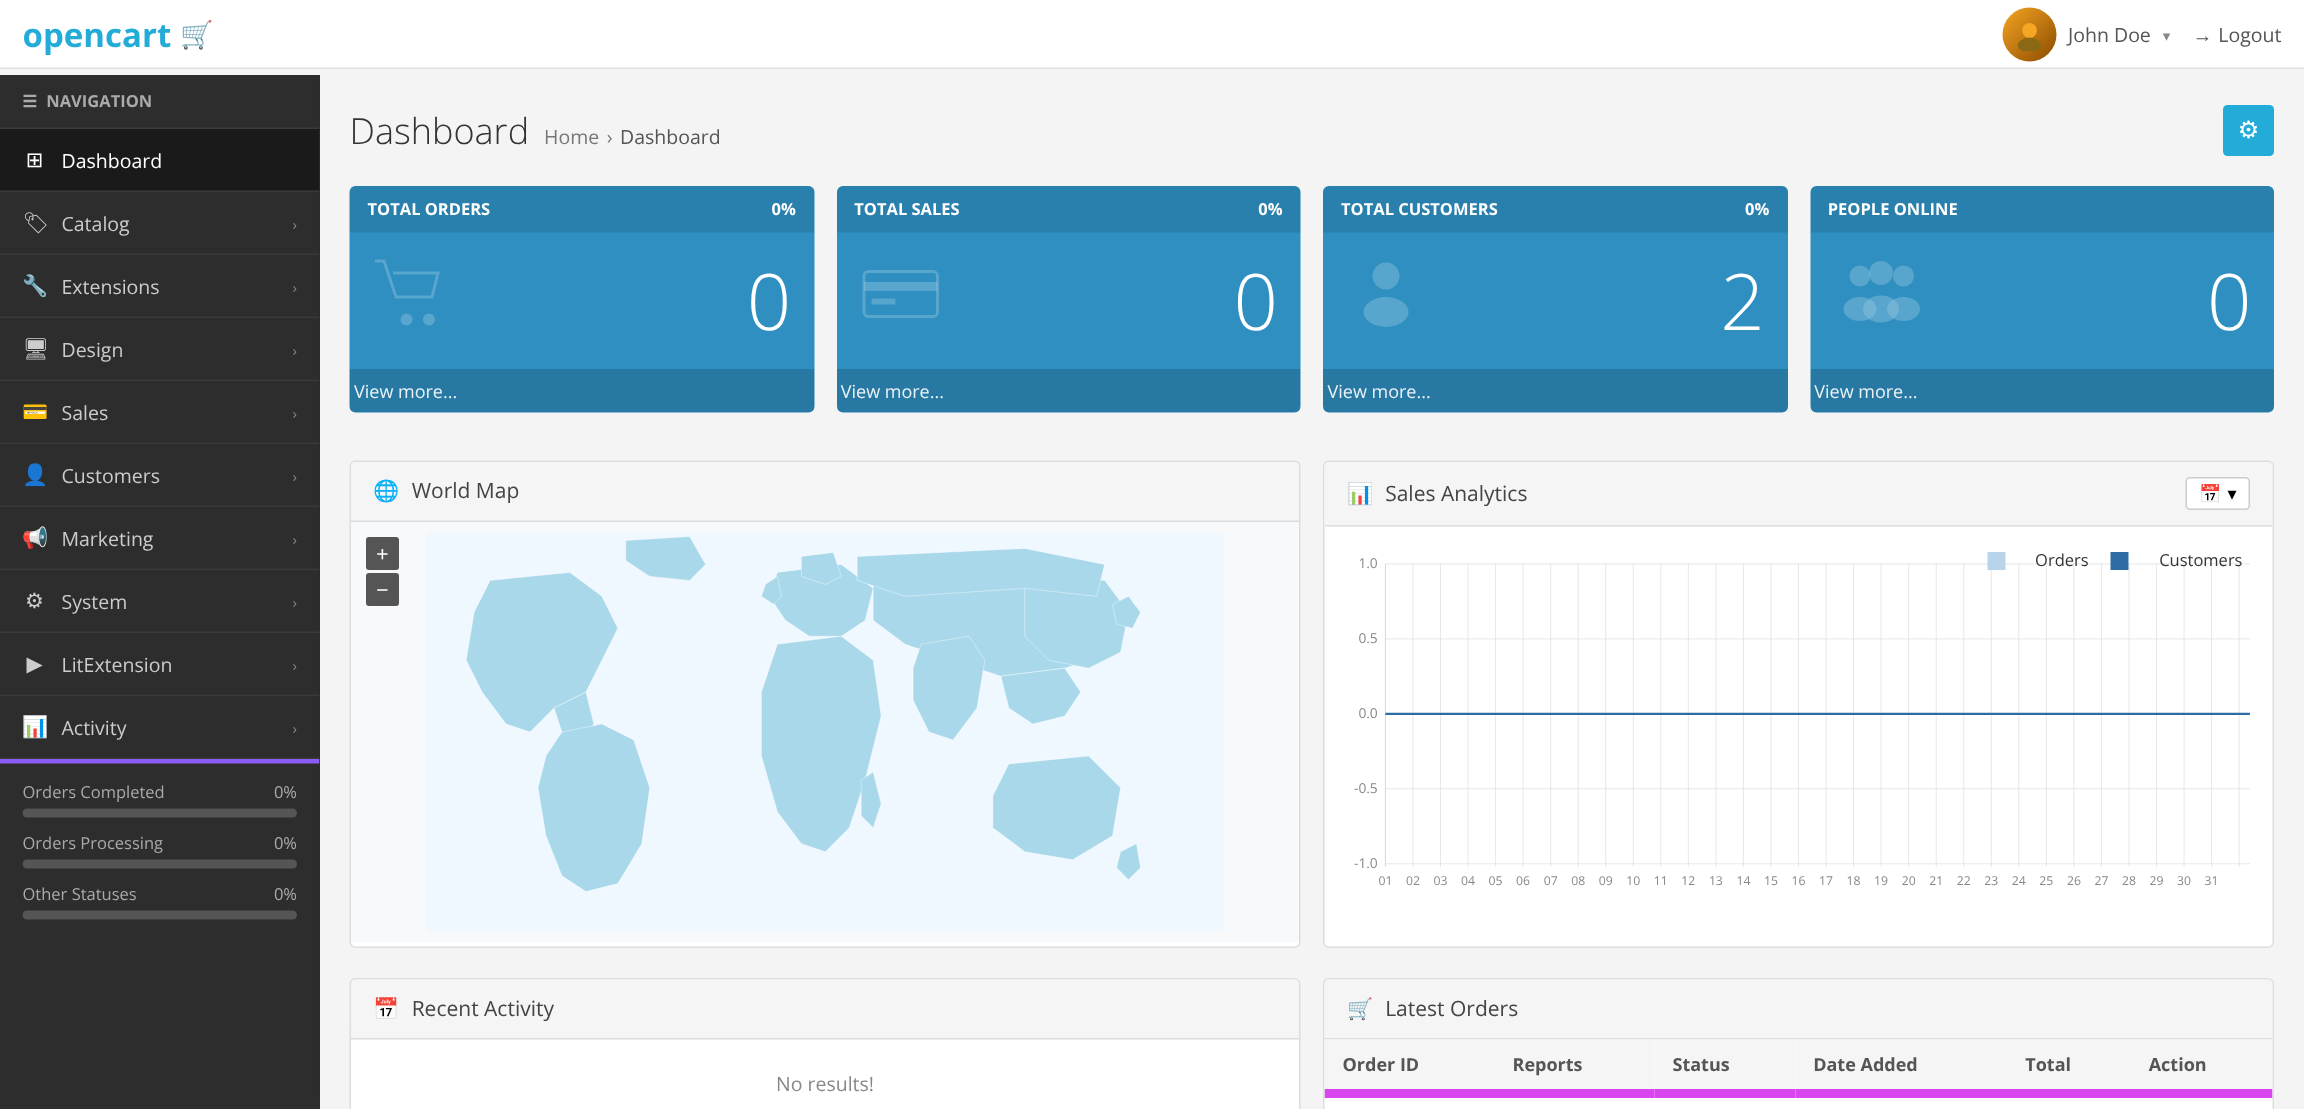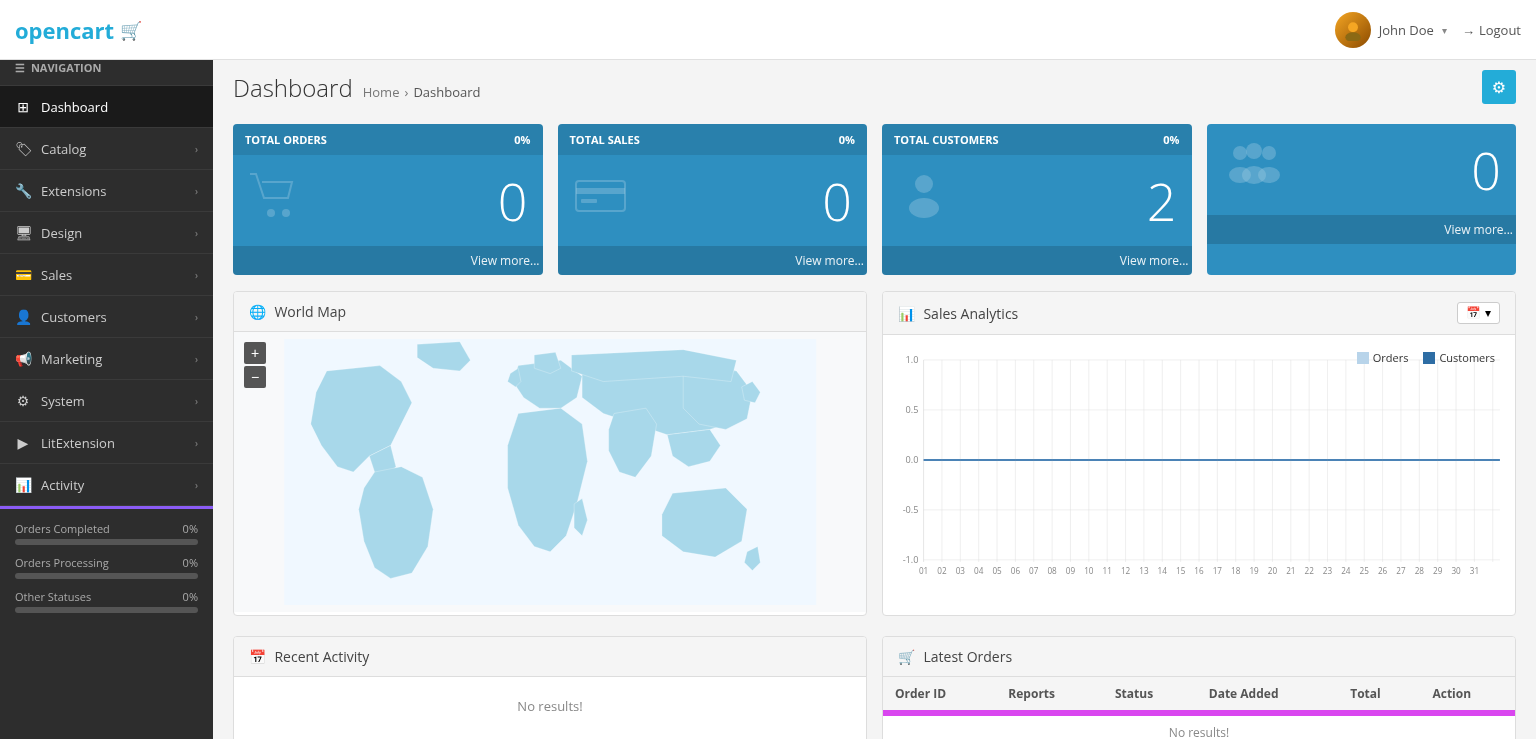--- a/index.html
+++ b/index.html
@@ -2,21 +2,21 @@
 <html><head>
   <meta charset="utf-8">
   <style>
     * { box-sizing: border-box; margin: 0; padding: 0; }
     body { font-family: 'Open Sans', Arial, sans-serif; font-size: 13px; background: #f4f4f4; color: #333; }
 
     
     .top-navbar {
       background: #fff;
       border-bottom: 1px solid #e0e0e0;
-      height: 60px;
+      height: 46px;
       display: flex;
       align-items: center;
       justify-content: space-between;
       padding: 0 15px;
       position: fixed;
       top: 0; left: 0; right: 0;
       z-index: 100;
     }
     .logo { display: flex; align-items: center; }
     .logo-text { color: #23acd8; font-size: 22px; font-weight: bold; }
@@ -105,22 +105,21 @@
       align-items: center;
       justify-content: center;
       font-size: 16px;
     }
 
     
     .stats-row {
       display: grid;
       grid-template-columns: repeat(4, 1fr);
       gap: 15px;
-      margin-bottom: 16px;
-      text-align: right;
+      margin-bottom: 32px;
     }
     .stat-card {
       border-radius: 4px;
       padding: 0;
       overflow: hidden;
       color: #fff;
     }
     .stat-card-blue { background: #2e8fc0; }
     .stat-card-header {
       display: flex;
@@ -214,21 +213,21 @@
       padding: 3px 8px;
       border-radius: 3px;
       cursor: pointer;
       font-size: 12px;
       display: flex;
       align-items: center;
       gap: 4px;
     }
     .chart-container { padding: 10px; height: 280px; position: relative; }
     .chart-legend { display: flex; gap: 15px; font-size: 11px; position: absolute; top: 15px; right: 20px; }
-    .legend-item { display: flex; align-items: center; gap: 4px; }
+    .legend-item { display: flex; align-items: center; gap: 20px; }
     .legend-color { width: 12px; height: 12px; }
 
     
     .bottom-row {
       display: grid;
       grid-template-columns: 1fr 1fr;
       gap: 15px;
     }
 
     .no-results {
@@ -456,20 +455,24 @@
             <circle cx="27" cy="14" r="9"></circle>
             <ellipse cx="27" cy="38" rx="15" ry="10"></ellipse>
           </svg>
         </span>
         <span class="stat-number">2</span>
       </div>
       <div class="stat-card-footer">View more...</div>
     </div>
 
     <div class="stat-card stat-card-blue">
+      <div class="stat-card-header">
+        <span>PEOPLE ONLINE</span>
+        <span></span>
+      </div>
       <div class="stat-card-body">
         <span class="stat-icon">
           <svg width="65" height="50" viewBox="0 0 65 50" fill="rgba(255,255,255,0.4)">
             <circle cx="18" cy="14" r="7"></circle>
             <ellipse cx="18" cy="36" rx="11" ry="8"></ellipse>
             <circle cx="47" cy="14" r="7"></circle>
             <ellipse cx="47" cy="36" rx="11" ry="8"></ellipse>
             <circle cx="32" cy="12" r="8"></circle>
             <ellipse cx="32" cy="36" rx="12" ry="9"></ellipse>
           </svg>

